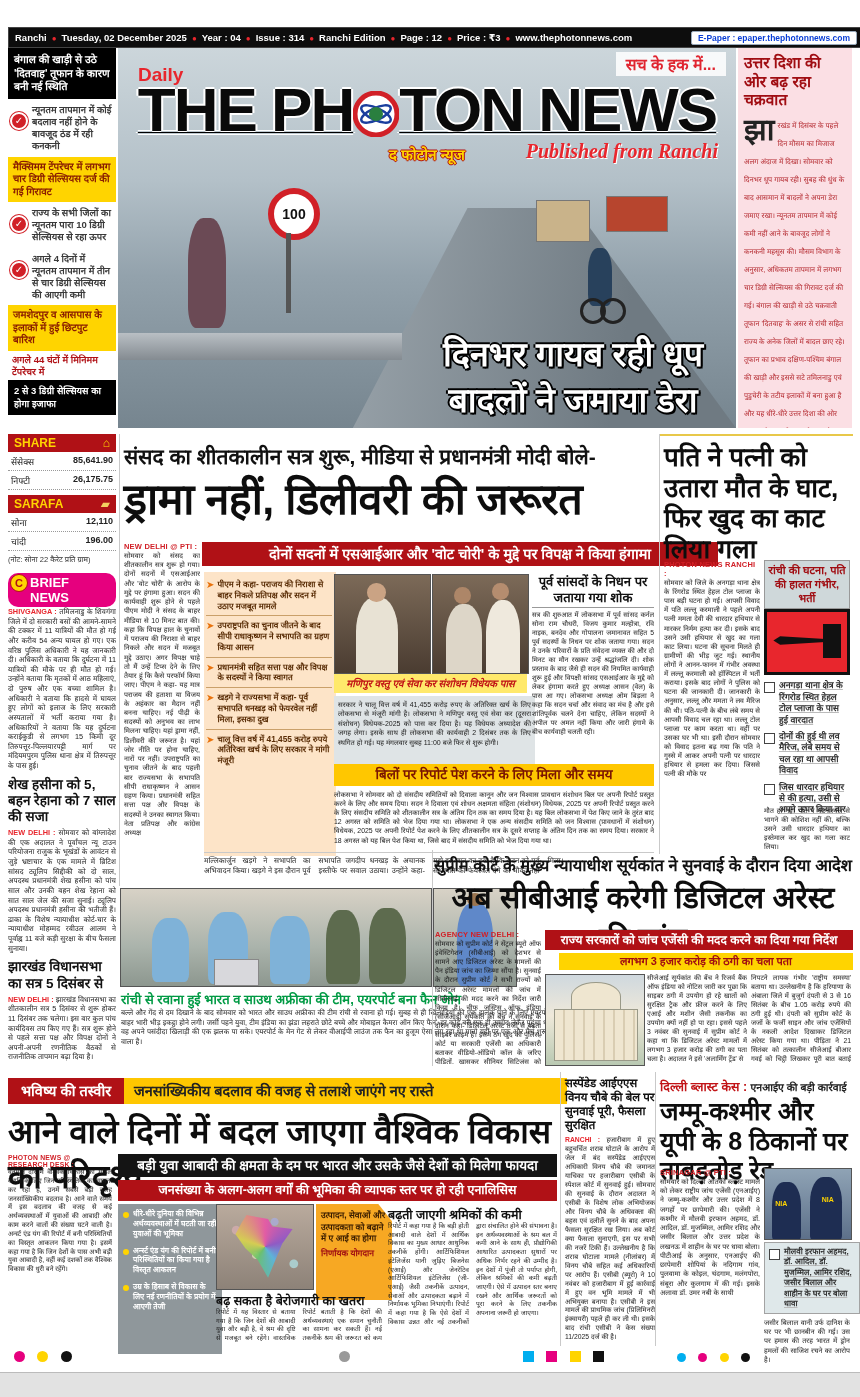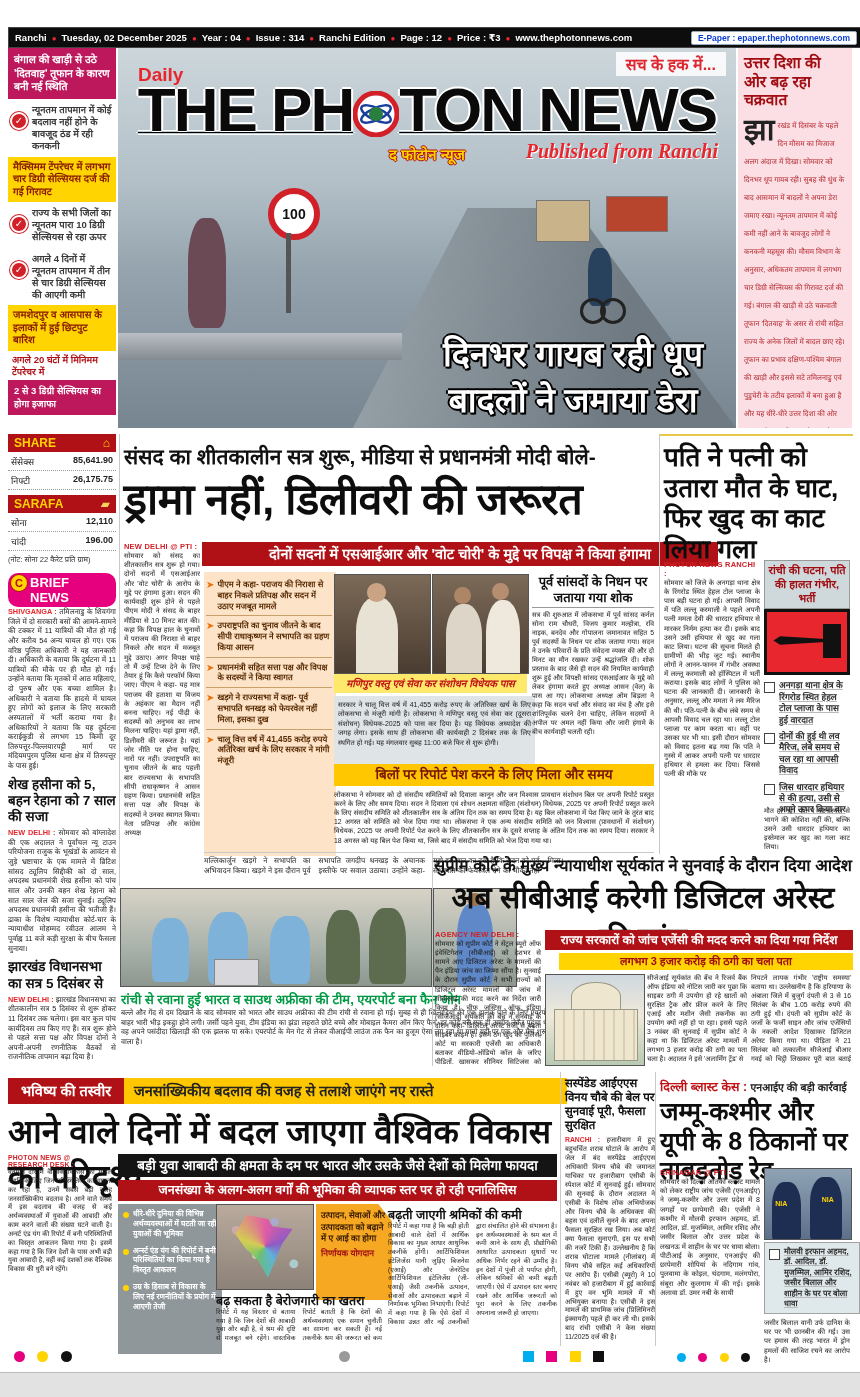--- a/index.html
+++ b/index.html
@@ -10,21 +10,21 @@
   .bsm-red{font-size:7.2px;line-height:1.35;color:#b3272d;text-align:justify;}
   .byline{color:#d12027;font-weight:bold;font-size:7.5px;letter-spacing:.2px;}
   .rule-l{border-left:1px solid #c9c9c9;}
   .rule-t{border-top:1px solid #c9c9c9;}
   
   .topbar{background:#0d0d0d;color:#fff;display:flex;align-items:center;justify-content:space-between;padding:0 6px;border:1px solid #444;}
   .topbar .segs{display:flex;align-items:center;font-size:9.5px;font-weight:bold;white-space:nowrap;}
   .topbar .seg+.seg::before{content:"●";color:#e8262d;margin:0 5px;font-size:8px;}
   .epaper{background:#fff;color:#0a3fd6;font-size:8.5px;font-weight:bold;padding:1px 6px;border-radius:2px;border:1px solid #9ab;}
   
-  .wbox-red{background:#be185d;color:#fff;font-weight:bold;font-size:10.5px;line-height:1.3;padding:5px 6px;}
+  .wbox-red{background:#000000;color:#fff;font-weight:bold;font-size:10.5px;line-height:1.3;padding:5px 6px;}
   .wbox-yel{background:#ffd400;color:#8a1d00;font-weight:bold;font-size:10px;line-height:1.25;padding:4px 5px;}
   .wcheck{display:flex;gap:4px;padding:5px 4px 4px 2px;}
   .wcheck .ck{flex:0 0 14px;width:14px;height:14px;border-radius:50%;background:#d12027;color:#fff;font-size:10px;line-height:14px;text-align:center;border:2px solid #fff;box-shadow:0 0 0 1px #d12027;margin-top:8px;}
   .wcheck .tx{font-size:9.5px;font-weight:bold;color:#3a3a3a;line-height:1.28;}
   .pinkside{background:#fbdfe4;}
   .cy-head{color:#a00d12;font-weight:bold;font-size:15.5px;line-height:1.2;padding:6px 6px 2px 6px;}
   .dropcap{float:left;font-size:30px;font-weight:bold;color:#222;line-height:.9;margin:2px 3px 0 0;}
   
   .mkhead{background:#b01116;color:#ffd400;font-weight:bold;font-size:12px;padding:2px 6px;display:flex;align-items:center;justify-content:space-between;}
   .mkrow{display:flex;justify-content:space-between;font-size:9px;color:#222;padding:2.5px 3px;border-bottom:1px dotted #999;}
@@ -133,21 +133,21 @@
     <div class="wbox-yel">मैक्सिमम टेंपरेचर में लगभग चार डिग्री सेल्सियस दर्ज की गई गिरावट</div>
     <div class="wcheck">
       <span class="ck">✓</span>
       <span class="tx">राज्य के सभी जिलों का न्यूनतम पारा 10 डिग्री सेल्सियस से रहा ऊपर</span>
     </div>
     <div class="wcheck">
       <span class="ck">✓</span>
       <span class="tx">अगले 4 दिनों में न्यूनतम तापमान में तीन से चार डिग्री सेल्सियस की आएगी कमी</span>
     </div>
     <div class="wbox-yel">जमशेदपुर व आसपास के इलाकों में हुई छिटपुट बारिश</div>
-    <div style="color:#b01116;font-weight:bold;font-size:9.5px;padding:3px 4px;line-height:1.25;">अगले 20 घंटों में मिनिमम टेंपरेचर में</div>
+    <div style="color:#b01116;font-weight:bold;font-size:9.5px;padding:3px 4px;line-height:1.25;">अगले 44 घंटों में मिनिमम टेंपरेचर में</div>
     <div class="wbox-red" style="font-size:9.5px;">2 से 3 डिग्री सेल्सियस का होगा इजाफा</div>
   </div>
 
   <div class="abs ovh mast-photo" style="left:118px;top:48px;width:618px;height:380px;">
     <div class="roadway"></div>
     <div class="guard"></div>
     <div class="sign100" style="left:150px;top:140px;">100</div>
     <div class="abs" style="left:168px;top:185px;width:5px;height:80px;background:#555;"></div>
     <div class="fig" style="left:70px;top:170px;width:38px;height:110px;background:#6b4a55;"></div>
     <div class="fig" style="left:470px;top:200px;width:24px;height:58px;background:#28415c;"></div>

